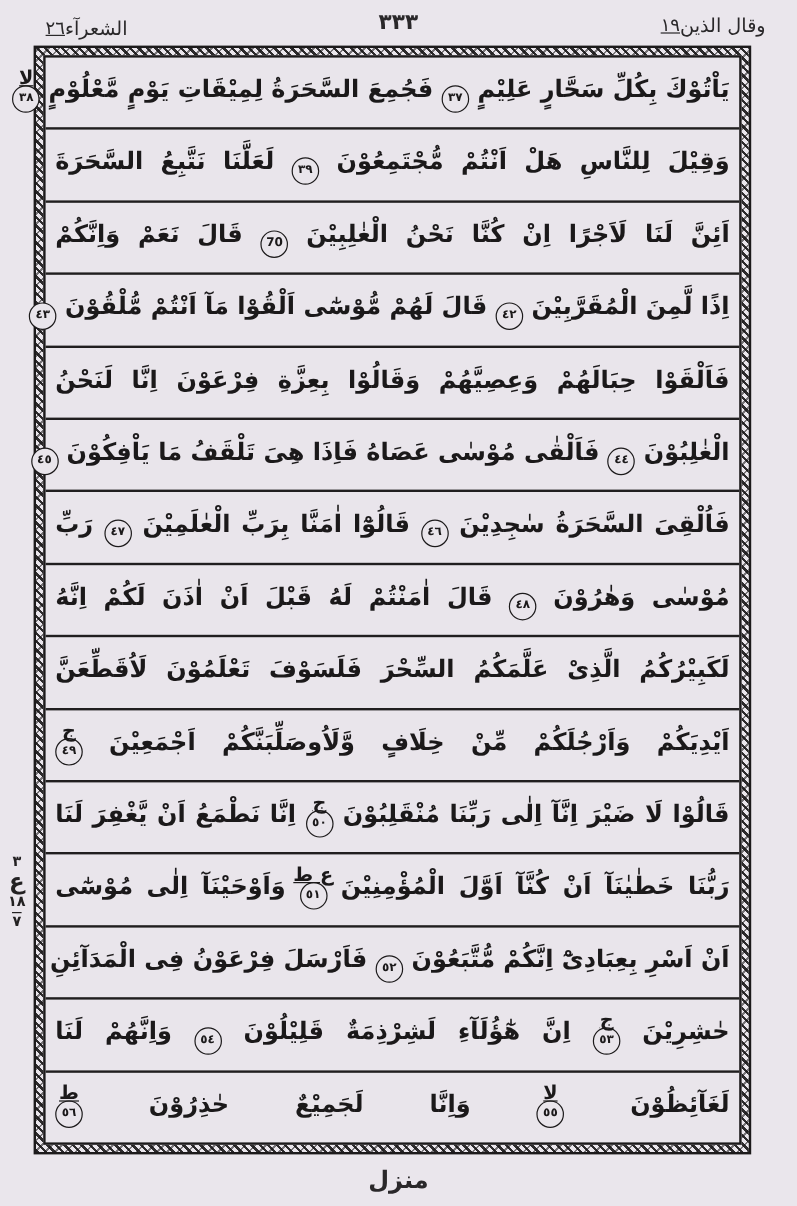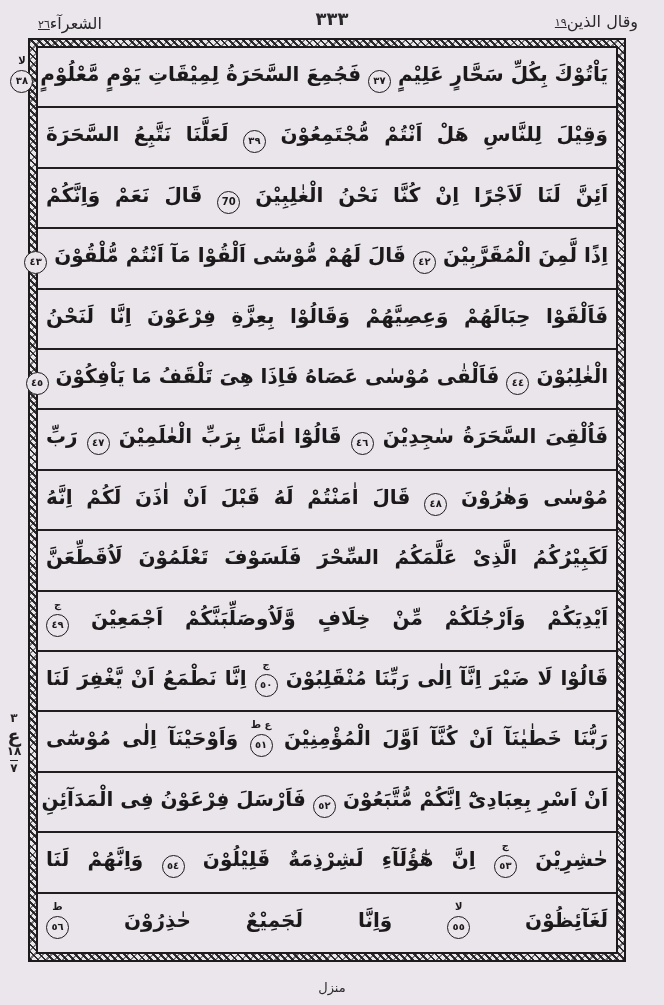--- a/index.html
+++ b/index.html
@@ -15,21 +15,21 @@
 
   
   .header{
     position:absolute;top:6px;left:0;right:0;height:32px;
     font-size:16px;color:#2a282a;
   }
   .hdr-right{position:absolute;right:26px;top:6px;}
   .hdr-center{position:absolute;left:50%;top:2px;transform:translateX(-50%);
     font-size:18px;font-weight:bold;letter-spacing:1px;}
   .hdr-left{position:absolute;left:38px;top:8px;}
-  .hdr-num{font-size:11px;vertical-align:1px;text-decoration:underline;}
+  .hdr-num{font-size:15px;vertical-align:1px;text-decoration:underline;}
 
   
   .frame{
     position:absolute;left:28px;top:38px;width:598px;height:924px;
     border:2.5px solid #1c1a1b;
     padding:6px;
     background:
       repeating-linear-gradient(45deg,rgba(25,23,24,.9) 0 2px,rgba(234,230,236,0) 2px 5px),
       repeating-linear-gradient(-45deg,rgba(25,23,24,.55) 0 1.5px,rgba(234,230,236,0) 1.5px 6px);
     box-sizing:border-box;
@@ -64,36 +64,36 @@
   .ayah{
     display:inline-block;width:21px;height:21px;
     border:1.5px solid #1c1a1b;border-radius:50%;
     line-height:20px;text-align:center;text-align-last:center;
     font-size:10px;font-weight:bold;
     vertical-align:-3px;position:relative;
     background:#e9e5eb;
   }
   .ayah .mark{
     position:absolute;top:-15px;left:50%;transform:translateX(-50%);
-    font-size:10px;font-weight:bold;line-height:1;white-space:nowrap;
+    font-size:16px;font-weight:bold;line-height:1;white-space:nowrap;text-decoration:underline;
   }
 
   
   .ruku{
     position:absolute;left:2px;top:712px;width:24px;
     display:flex;flex-direction:column;align-items:center;
     font-size:12px;font-weight:bold;line-height:1.15;color:#232122;
   }
   .ruku .ain{font-size:19px;line-height:1;}
   .ruku .frac{border-top:1px solid #232122;padding-top:1px;margin-top:1px;}
 
   
   .catchword{
     position:absolute;bottom:10px;left:50%;transform:translateX(-50%);
-    font-size:13px;font-weight:normal;color:#2a282a;
+    font-size:20px;font-weight:bold;color:#2a282a;
   }
 </style>
 </head>
 <body>
 
 <div class="page">
 
   <div class="header">
     <span class="hdr-right"><span>وقال الذين</span><span class="hdr-num">١٩</span></span>
     <span class="hdr-center">٣٣٣</span>

